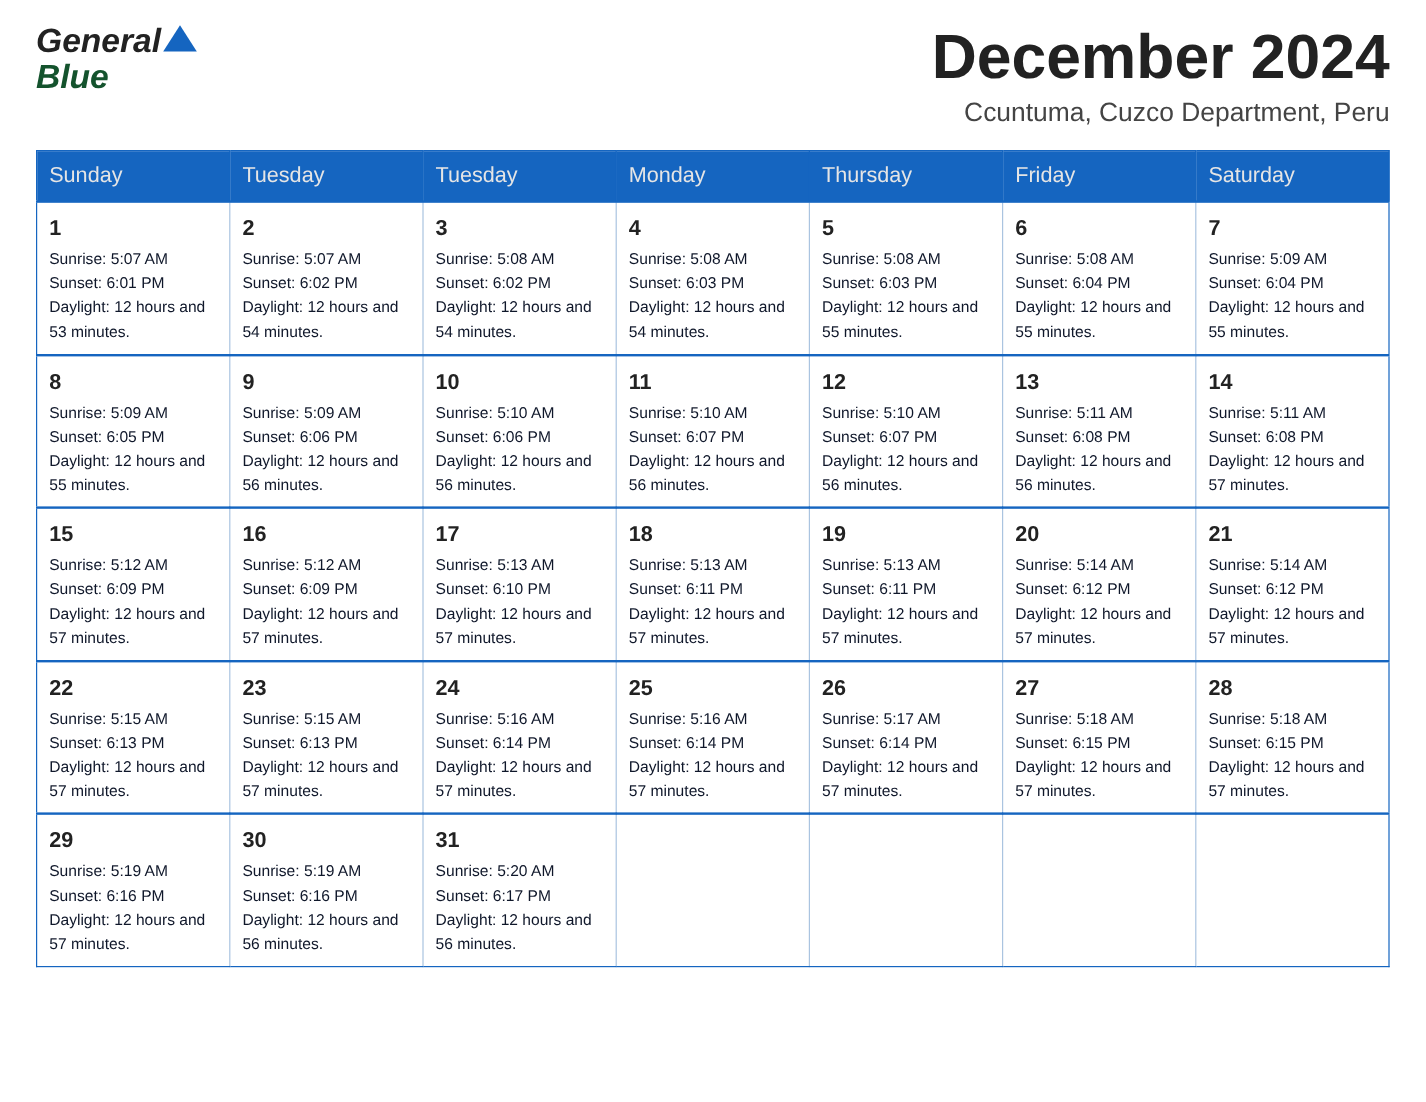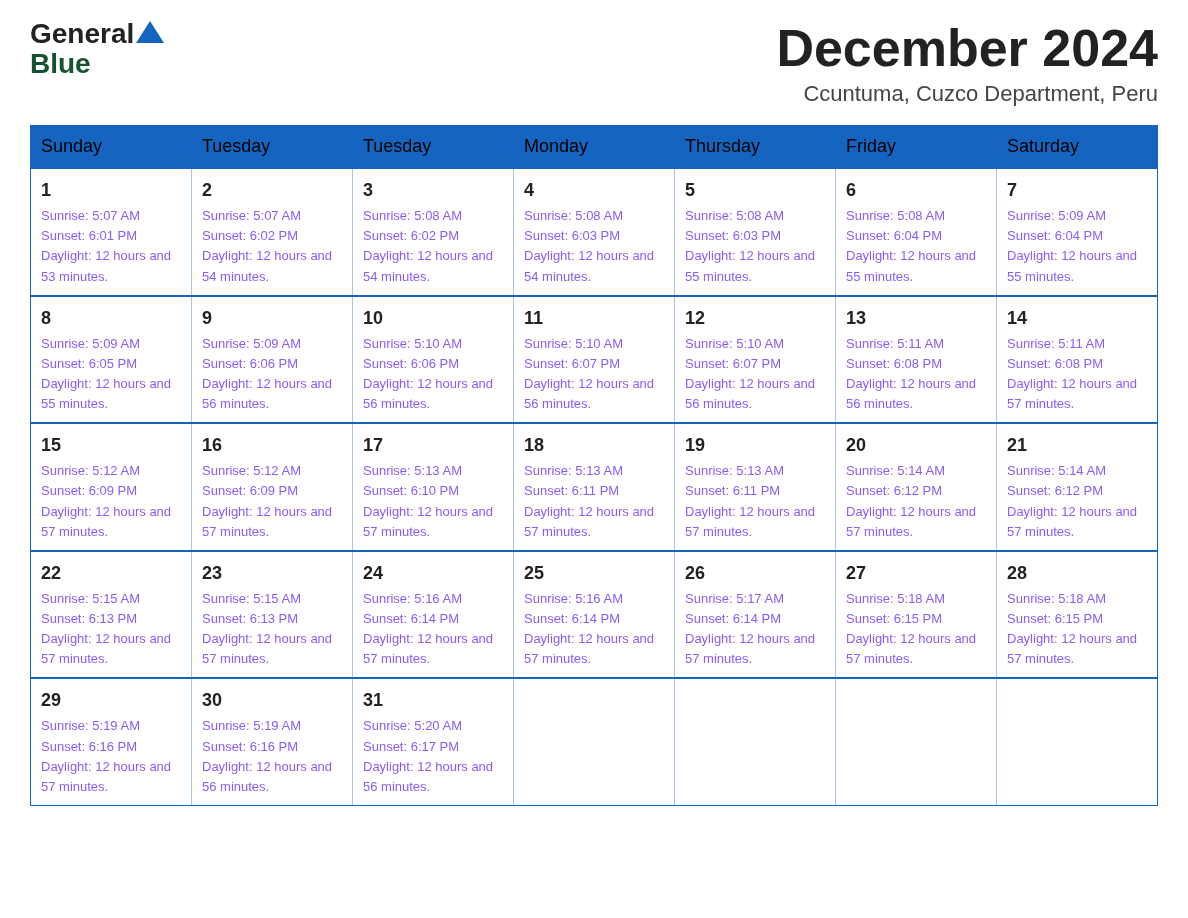--- a/index.html
+++ b/index.html
@@ -14,20 +14,21 @@
     .header {
       display: flex;
       justify-content: space-between;
       align-items: flex-start;
       margin-bottom: 18px;
     }
     .logo-area {
       display: flex;
       flex-direction: column;
       align-items: flex-start;
+      font-style: italic;
     }
     .logo-text {
       display: flex;
       align-items: center;
       font-size: 28px;
       font-weight: bold;
       color: #222;
       line-height: 1;
     }
     .logo-general { color: #222; }
@@ -62,21 +63,21 @@
       color: #444;
       margin-top: 4px;
     }
     .calendar-table {
       width: 100%;
       border-collapse: collapse;
       border: 1px solid #1565c0;
     }
     .calendar-table th {
       background: #1565c0;
-      color: #000000;
+      color: #e5e5e5;
       font-size: 18px;
       font-weight: normal;
       padding: 10px 10px;
       text-align: left;
       border: 1px solid #1565c0;
     }
     .calendar-table td {
       vertical-align: top;
       padding: 8px 10px;
       border: 1px solid #aac4e0;
@@ -88,21 +89,21 @@
     }
     .day-number {
       font-size: 18px;
       font-weight: bold;
       color: #222;
       display: block;
       margin-bottom: 2px;
     }
     .day-info {
       font-size: 13px;
-      color: #8b5cf6;
+      color: #0f172a;
       line-height: 1.55;
     }
     .empty-cell {
       background: #fff;
     }
     tr td:first-child {
       border-left: 1px solid #1565c0;
     }
     tr td:last-child {
       border-right: 1px solid #1565c0;

